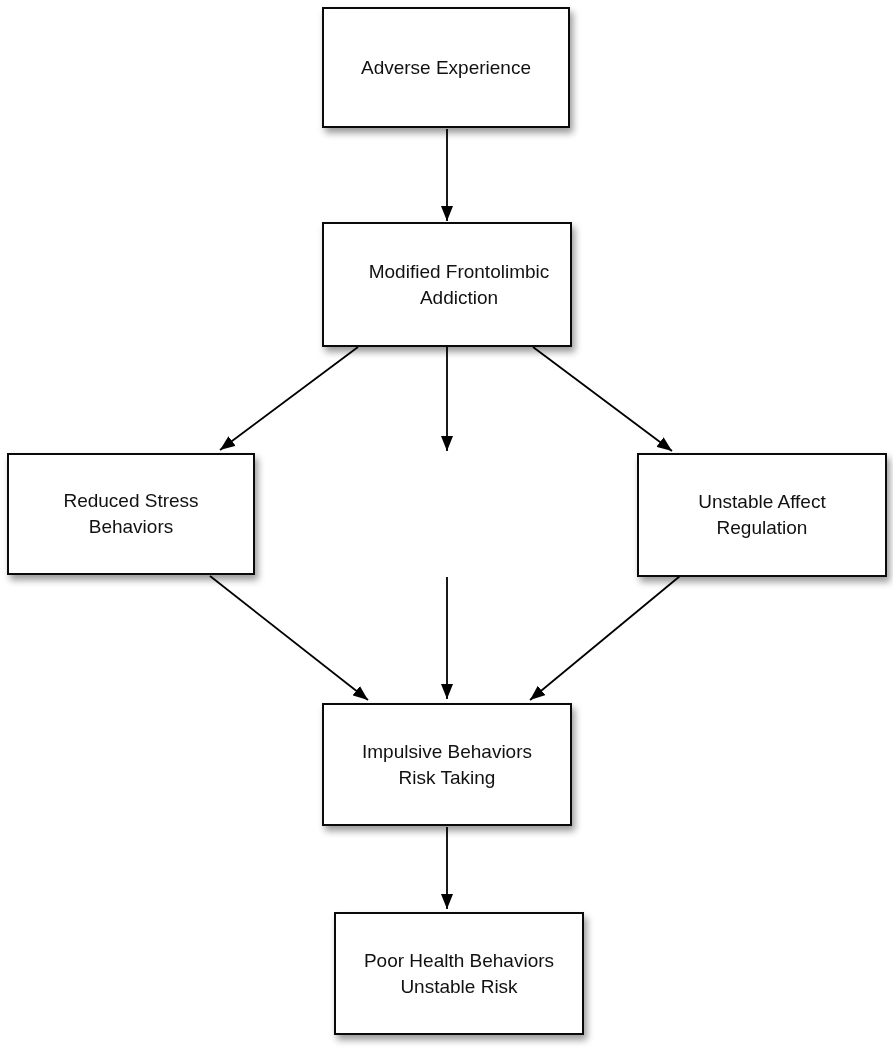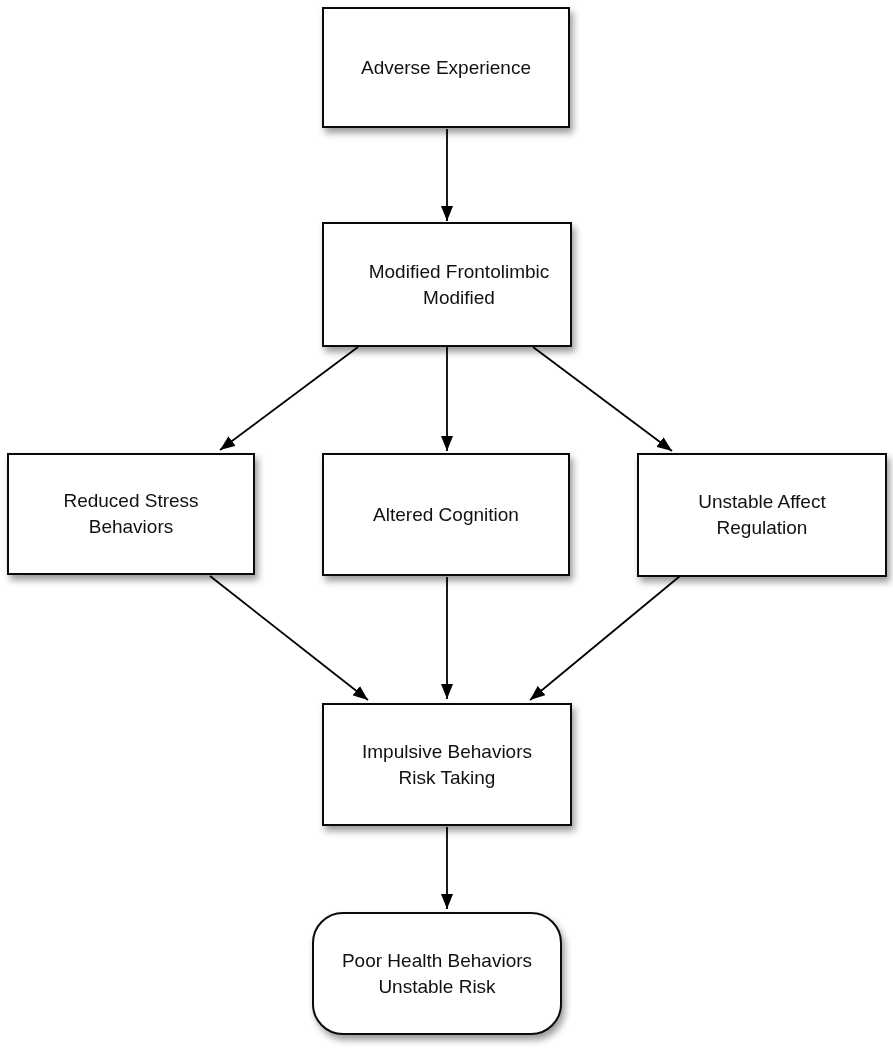--- a/index.html
+++ b/index.html
@@ -47,21 +47,21 @@
     display: block;
     white-space: nowrap;
   }
   
   .n-adverse    { left: 322px; top:   7px; width: 248px; height: 121px; }
   .n-modified   { left: 322px; top: 222px; width: 250px; height: 125px; padding-left: 24px; }
   .n-reduced    { left:   7px; top: 453px; width: 248px; height: 122px; }
   .n-altered    { left: 322px; top: 453px; width: 248px; height: 123px; }
   .n-unstable   { left: 637px; top: 453px; width: 250px; height: 124px; }
   .n-impulsive  { left: 322px; top: 703px; width: 250px; height: 123px; }
-  .n-poorhealth { left: 312px; top: 912px; width: 250px; height: 123px; border-radius: 31px; }
+  .n-poorhealth { left: 334px; top: 912px; width: 250px; height: 123px; }
 </style>
 </head>
 <body>
 
 <div class="canvas">
 
   <svg class="arrow-layer" viewBox="0 0 893 1050" xmlns="http://www.w3.org/2000/svg">
     <defs>
       <marker id="arrowhead" markerWidth="16" markerHeight="12" refX="15" refY="6" orient="auto" markerUnits="userSpaceOnUse">
         <path d="M0,0 L15,6 L0,12 Z" fill="#000000"></path>
@@ -81,32 +81,28 @@
     <line x1="447" y1="827" x2="447" y2="909" marker-end="url(#arrowhead)"></line>
   </svg>
 
   <div class="node n-adverse">
     <span>Adverse Experience</span>
     <span></span>
   </div>
 
   <div class="node n-modified">
     <span>Modified Frontolimbic</span>
-    <span>Modified</span>
+    <span>Addiction</span>
   </div>
 
   <div class="node n-reduced">
     <span>Reduced Stress</span>
     <span>Behaviors</span>
   </div>
 
-  <div class="node n-altered">
-    <span>Altered Cognition</span>
-    <span></span>
-  </div>
 
   <div class="node n-impulsive">
     <span>Impulsive Behaviors</span>
     <span>Risk Taking</span>
   </div>
 
   <div class="node n-unstable">
     <span>Unstable Affect</span>
     <span>Regulation</span>
   </div>

